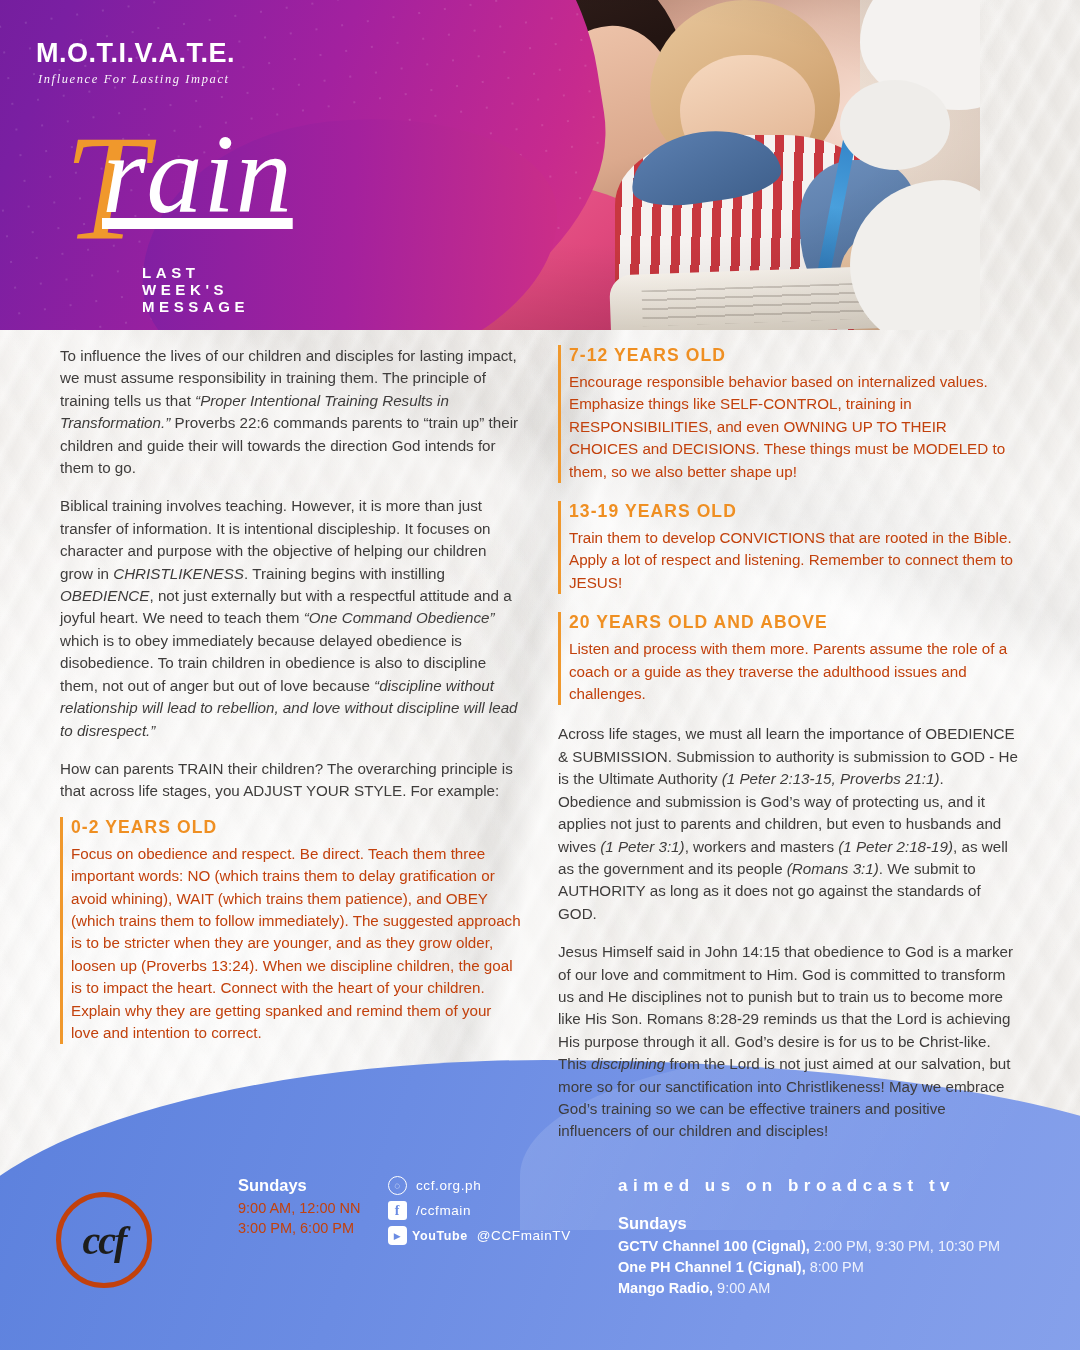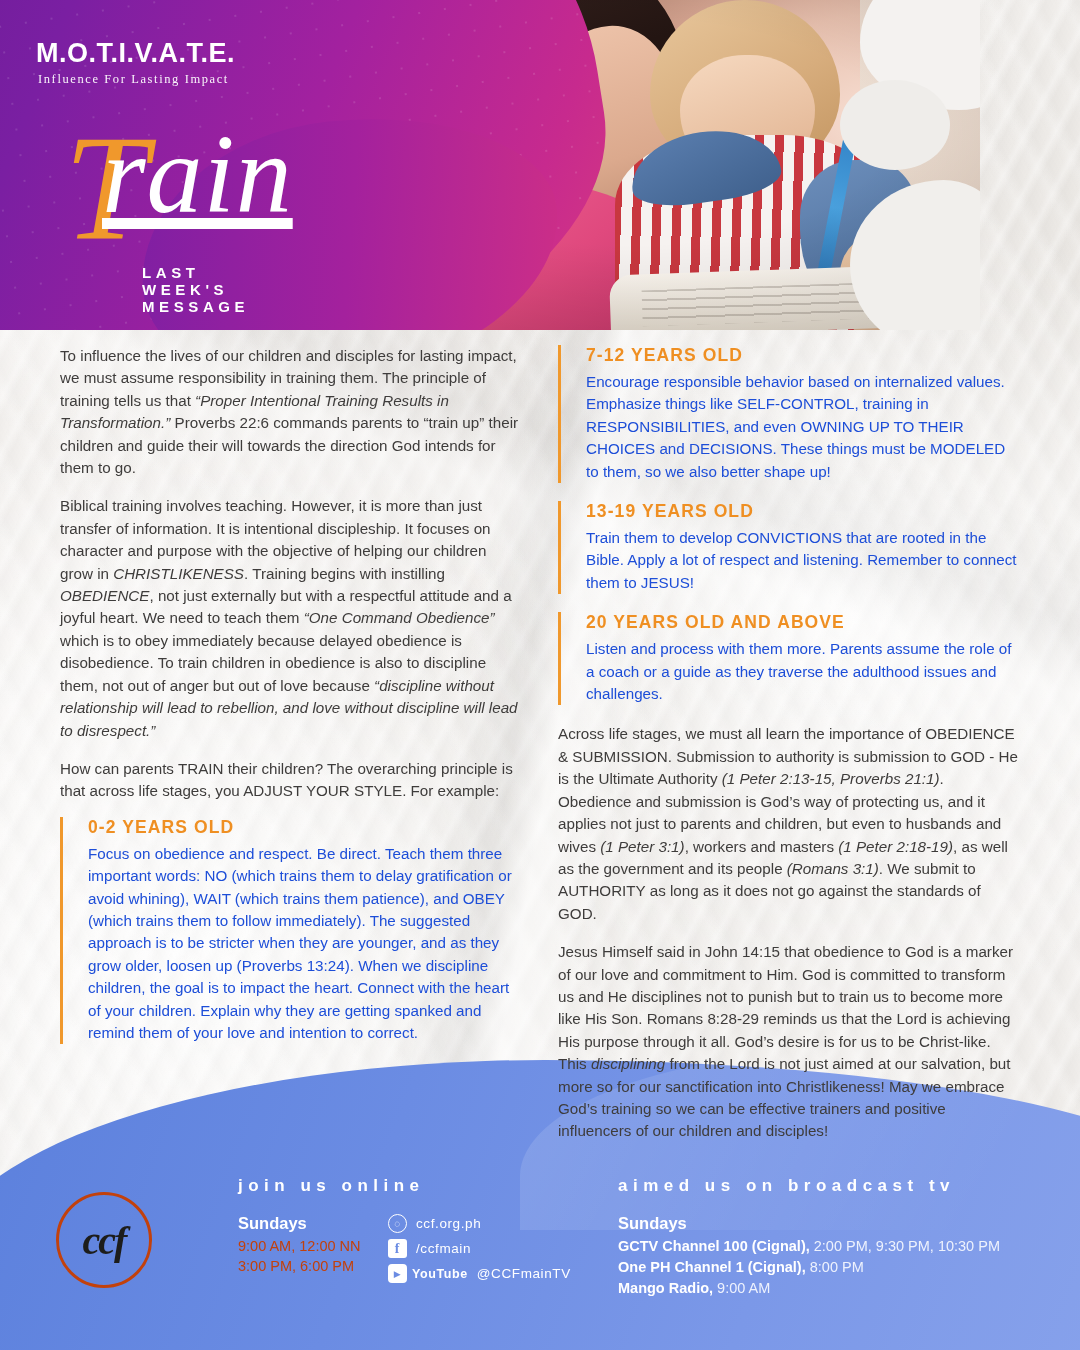--- a/index.html
+++ b/index.html
@@ -157,21 +157,21 @@
   
   .cut1 { position: absolute; right: -60px; top: -40px; width: 180px; height: 150px; background: #f4f2f0; border-radius: 50% 50% 45% 55% / 55% 45% 55% 45%; }
   .cut2 { position: absolute; right: 30px; top: 80px; width: 110px; height: 90px; background: #efedea; border-radius: 50%; }
   .cut3 { position: absolute; right: -40px; top: 180px; width: 170px; height: 170px; background: #f1efec; border-radius: 55% 45% 50% 50% / 50% 55% 45% 50%; }
 
   .logo { position: absolute; top: 38px; left: 36px; z-index: 5; }
   .logo-main {
     color: #ffffff; font-weight: 700; font-size: 27px; letter-spacing: .5px;
   }
   .logo-sub {
-    color: #ffffff; font-size: 12.5px; letter-spacing: 1.6px;
+    color: #ffffff; font-size: 12.5px; font-style: italic; letter-spacing: 1.6px;
     font-family: "Liberation Serif", serif; margin-top: 3px; margin-left: 2px; opacity: .95;
   }
 
   .train-wrap { position: absolute; top: 118px; left: 56px; z-index: 6; }
   .train-t {
     position: absolute; left: 8px; top: -6px;
     font-family: "Liberation Serif", serif; font-style: italic;
     font-size: 150px; color: #f0982c; line-height: 1;
   }
   .train-word {
@@ -193,28 +193,28 @@
   .col { width: 462px; }
   .col p {
     font-size: 15.2px; line-height: 22.4px; color: #3e3c3b;
     margin-bottom: 16px; text-align: left;
   }
   .col p.tight { margin-bottom: 14px; }
   em { font-style: italic; }
 
   .age-block {
     border-left: 3px solid #f0982c;
-    padding-left: 25px;
+    padding-left: 8px;
     margin-bottom: 18px;
   }
   .age-title {
     color: #ef8f22; font-size: 17.5px; font-weight: 700; letter-spacing: 1.1px;
     margin-bottom: 5px;
   }
-  .age-body { font-size: 15.2px; line-height: 22.4px; color: #1d4ed8; }
+  .age-body { font-size: 15.2px; line-height: 22.4px; color: #c2410c; }
 
   
   .footer-wave {
     position: absolute; left: 0; bottom: 0; width: 1080px; height: 290px; overflow: hidden;
     z-index: 3;
   }
   .wave-shape {
     position: absolute; left: -60px; bottom: -40px; width: 1260px; height: 330px;
     background: linear-gradient(110deg, #5a7fdc 0%, #6b8ce3 35%, #7b98e8 65%, #8aa4ec 100%);
     border-radius: 48% 52% 0 0 / 62% 40% 0 0;
@@ -222,21 +222,21 @@
   .wave-shape2 {
     position: absolute; left: 520px; bottom: 120px; width: 680px; height: 180px;
     background: linear-gradient(120deg, rgba(255,255,255,.14) 0%, rgba(255,255,255,0) 70%);
     border-radius: 50% 40% 0 0 / 70% 40% 0 0;
   }
   .footer {
     position: absolute; left: 0; bottom: 0; width: 1080px; height: 200px; z-index: 6;
     padding: 28px 56px 0 56px; display: flex;
   }
   .ccf-logo {
-    width: 96px; height: 96px; border: 3px solid #c2410c; border-radius: 50%;
+    width: 96px; height: 96px; border: 5px solid #c2410c; border-radius: 50%;
     display: flex; align-items: center; justify-content: center;
     font-family: "Liberation Serif", serif; font-style: italic; font-weight: 700;
     font-size: 40px; color: #1d1d1b; letter-spacing: -2px; margin-top: 14px;
   }
   .f-online { position: absolute; left: 238px; top: 26px; width: 350px; }
   .f-bcast  { position: absolute; left: 618px; top: 26px; width: 420px; }
   .f-head {
     color: #ffffff; font-size: 17px; font-weight: 700; letter-spacing: 5.5px;
     margin-bottom: 18px;
   }
@@ -341,21 +341,20 @@
 
 <div class="footer-wave">
   <div class="wave-shape"></div>
   <div class="wave-shape2"></div>
 </div>
 
 <div class="footer">
   <div class="ccf-logo">ccf</div>
 
   <div class="f-online">
-    <div class="f-head">join us online</div>
     <div class="f-rowgrid">
       <div class="f-left">
         <div class="f-sunday">Sundays</div>
         <div class="f-times">
           <div>9:00 AM, 12:00 NN</div>
           <div>3:00 PM, 6:00 PM</div>
         </div>
       </div>
       <div class="f-right">
         <div class="f-link">

